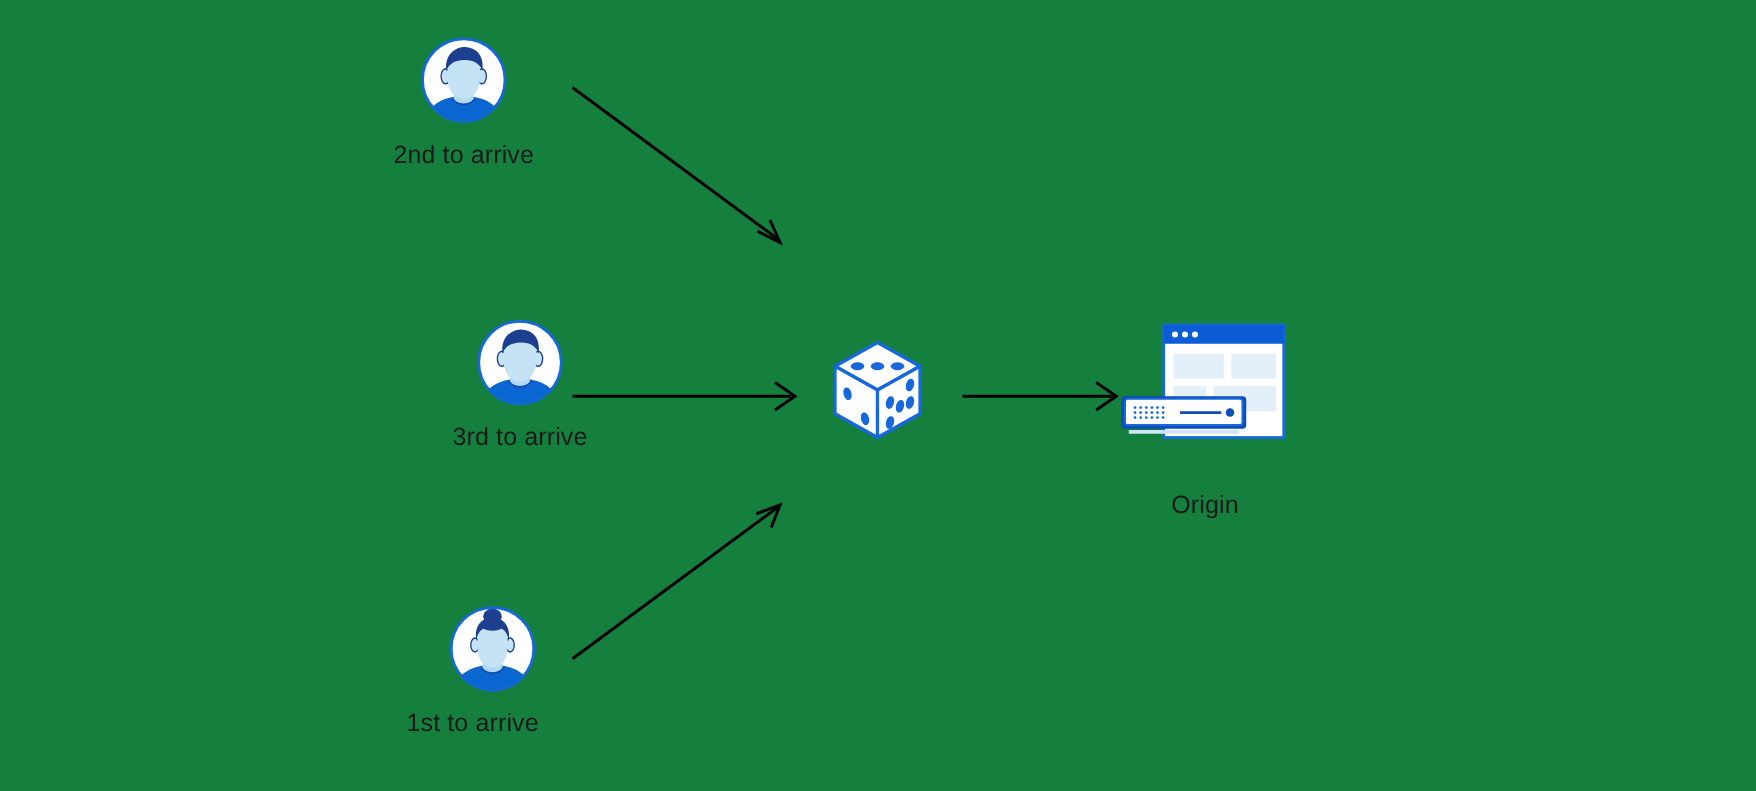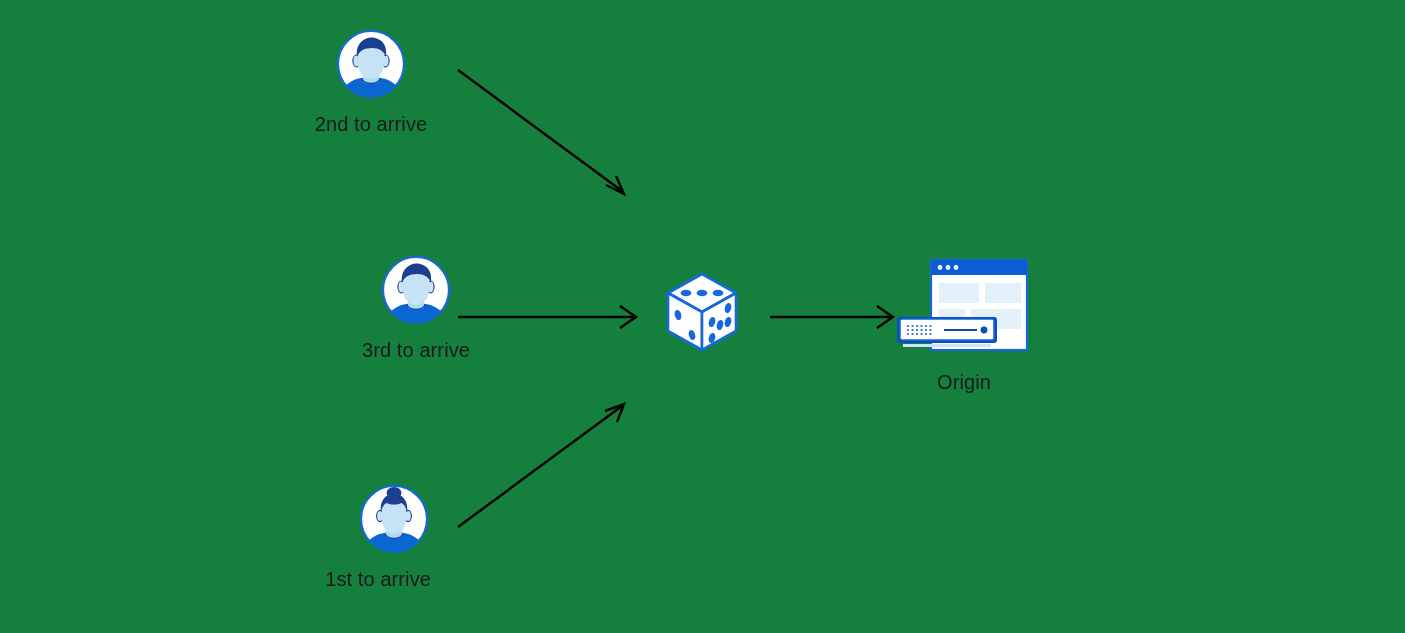--- a/index.html
+++ b/index.html
@@ -25,21 +25,21 @@
   }
   .node-label {
     font-family: "Liberation Sans", sans-serif;
     font-size: 20px;
     color: #1a1a1a;
     letter-spacing: 0.1px;
     white-space: nowrap;
     text-align: center;
   }
   .avatar-node .node-label { margin-top: 12px; }
-  .origin-node .node-label { margin-top: 6px; }
+  .origin-node .node-label { margin-top: 28px; }
   .icon-wrap { line-height: 0; }
   svg { display: block; }
   .arrow-layer {
     position: absolute;
     left: 0; top: 0;
     width: 1405px;
     height: 633px;
     pointer-events: none;
   }
 </style>

